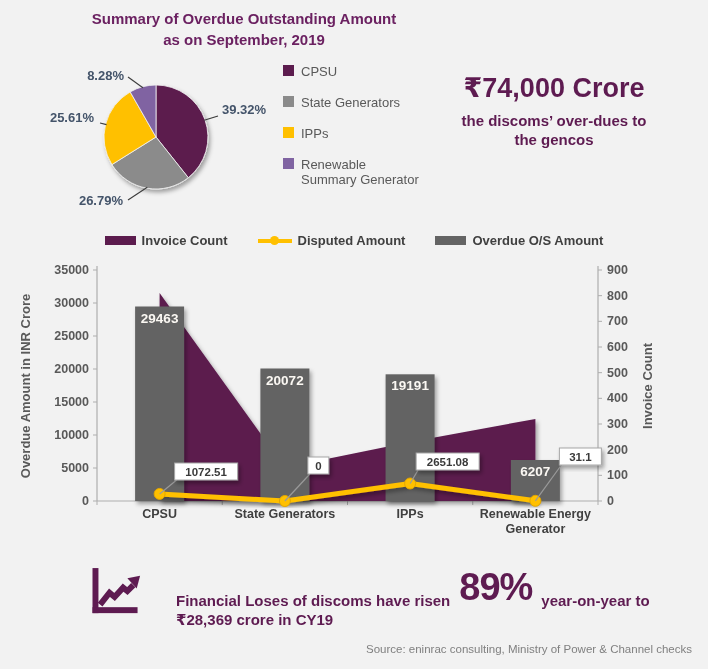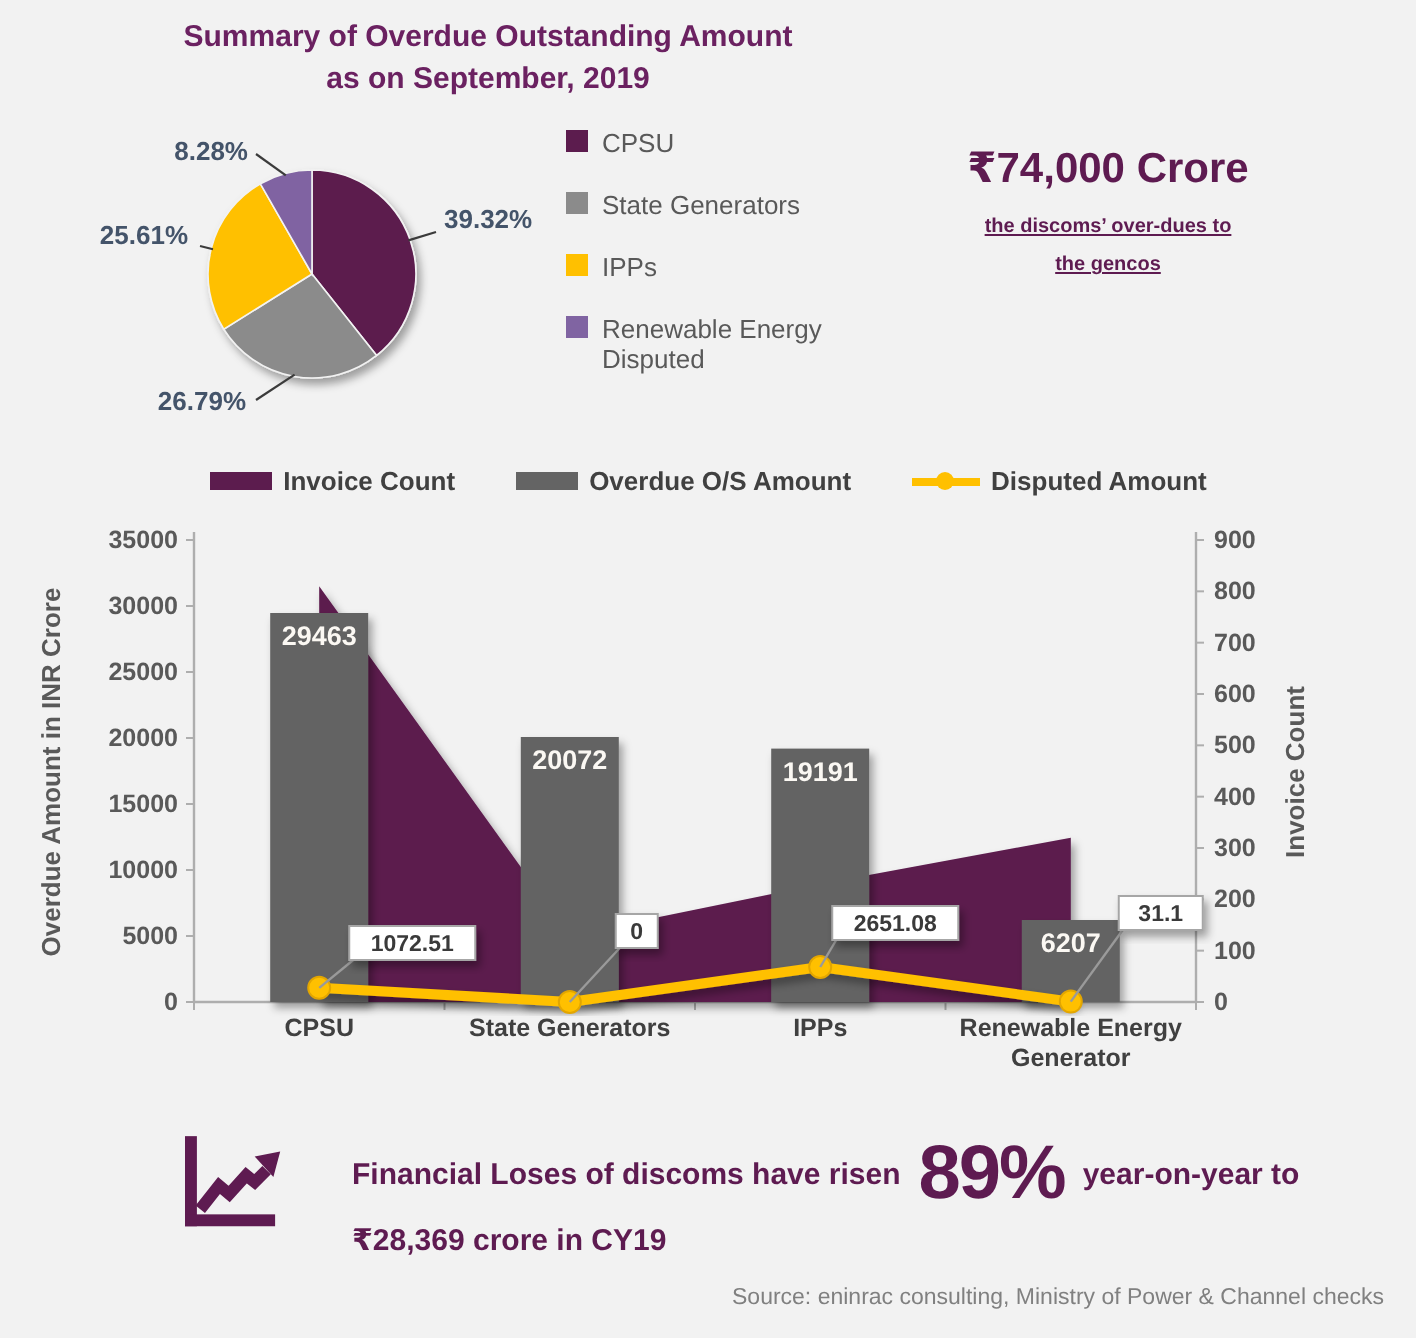--- a/index.html
+++ b/index.html
@@ -14,34 +14,34 @@
   .title-block{left:18px;top:8px;width:452px;text-align:center;color:#6B2161;
     font-size:15px;font-weight:600;line-height:21px;}
   
   #pie-svg{left:18px;top:50px;pointer-events:none;}
   .pie-legend{left:283px;top:64px;width:160px;display:flex;flex-direction:column;gap:16px;
     list-style:none;margin:0;padding:0;}
   .pie-legend li{display:flex;align-items:flex-start;gap:7px;font-size:13px;color:#595959;line-height:15px;}
   .pie-legend .sw{width:11px;height:11px;flex:0 0 11px;margin-top:1px;}
   
   .highlight{left:408px;top:72px;width:292px;text-align:center;color:#5E1B51;}
-  .highlight .amount{font-size:21px;font-weight:800;letter-spacing:0;}
-  .highlight .cap{font-size:10px;font-weight:700;line-height:19px;margin-top:7px;text-decoration:underline;}
+  .highlight .amount{font-size:27px;font-weight:800;letter-spacing:0;}
+  .highlight .cap{font-size:15px;font-weight:700;line-height:19px;margin-top:7px;}
   
   .combo-legend{left:0;top:233px;width:708px;display:flex;justify-content:center;align-items:center;gap:30px;}
   .combo-legend .item{display:flex;align-items:center;gap:6px;font-size:13px;font-weight:700;color:#404040;}
   .combo-legend .bar-sw{width:31px;height:9px;}
   .combo-legend .line-sw{width:34px;height:9px;position:relative;display:inline-block;}
   .combo-legend .line-sw .ln{position:absolute;left:0;right:0;top:2.5px;height:4px;}
   .combo-legend .line-sw .dot{position:absolute;left:12px;top:0;width:9px;height:9px;border-radius:50%;}
   #combo-svg{left:0;top:252px;}
   
   #banner-icon{left:84px;top:560px;}
   .banner-text{left:176px;top:566px;width:520px;color:#5E1B51;}
-  .banner-line1{display:flex;align-items:center;gap:9px;white-space:nowrap;}
+  .banner-line1{display:flex;align-items:flex-end;gap:9px;white-space:nowrap;}
   .banner-line1 .t{font-size:15px;font-weight:700;}
   .banner-line1 .stat{font-size:38px;font-weight:800;letter-spacing:-1px;}
   .banner-line2{font-size:15px;font-weight:700;margin-top:2px;}
   .source{right:16px;top:643px;font-size:11.5px;color:#808080;}
 </style>
 </head>
 <body>
 
 <div class="abs title-block">
   <div>Summary of Overdue Outstanding Amount</div>
@@ -78,47 +78,47 @@
   <li>
     <span class="sw" style="background-color: rgb(139, 139, 139);"></span>
     <span>State Generators</span>
   </li>
   <li>
     <span class="sw" style="background-color: rgb(255, 192, 0);"></span>
     <span>IPPs</span>
   </li>
   <li>
     <span class="sw" style="background-color: rgb(128, 100, 162);"></span>
-    <span style="width:120px;display:inline-block;">Renewable Energy Disputed</span>
+    <span style="width:120px;display:inline-block;">Renewable Summary Generator</span>
   </li>
 </ul>
 
 <div class="abs highlight">
   <div class="amount">₹74,000 Crore</div>
   <div class="cap">
     <div>the discoms’ over-dues to</div>
     <div>the gencos</div>
   </div>
 </div>
 
 <div class="abs combo-legend">
   <div class="item">
     <span class="bar-sw" style="background-color: rgb(92, 28, 78);"></span>
     <span>Invoice Count</span>
-  </div>
-  <div class="item">
-    <span class="bar-sw" style="background-color: rgb(100, 100, 100);"></span>
-    <span>Overdue O/S Amount</span>
   </div>
   <div class="item">
     <span class="line-sw">
       <span class="ln" style="background-color: rgb(255, 192, 0);"></span>
       <span class="dot" style="background-color: rgb(255, 192, 0);"></span>
     </span>
     <span>Disputed Amount</span>
+  </div>
+  <div class="item">
+    <span class="bar-sw" style="background-color: rgb(100, 100, 100);"></span>
+    <span>Overdue O/S Amount</span>
   </div>
 </div>
 
 <svg id="combo-svg" class="abs" width="708" height="300">
     <defs>
       <filter id="ds2" x="-20%" y="-20%" width="150%" height="160%">
         <feDropShadow dx="2" dy="3" stdDeviation="2" flood-opacity="0.35"></feDropShadow>
       </filter>
     </defs>
     <line x1="97" y1="14" x2="97" y2="249" stroke="#AEAEAE" stroke-width="1.2"></line>

